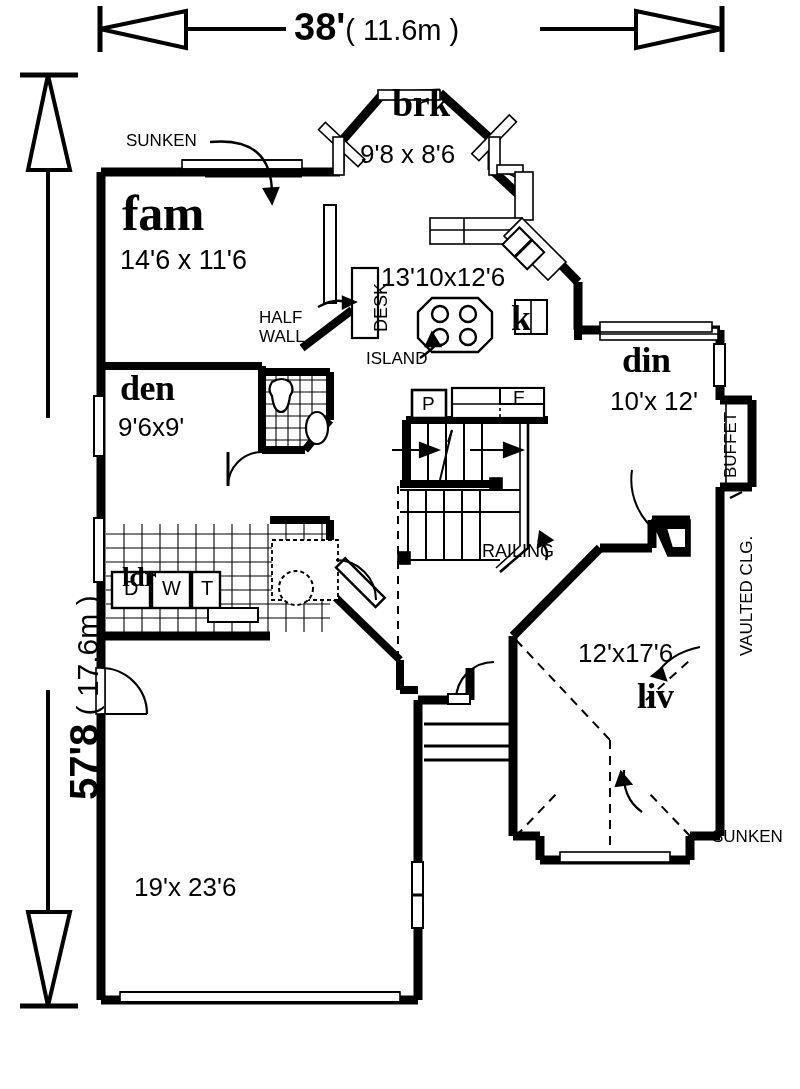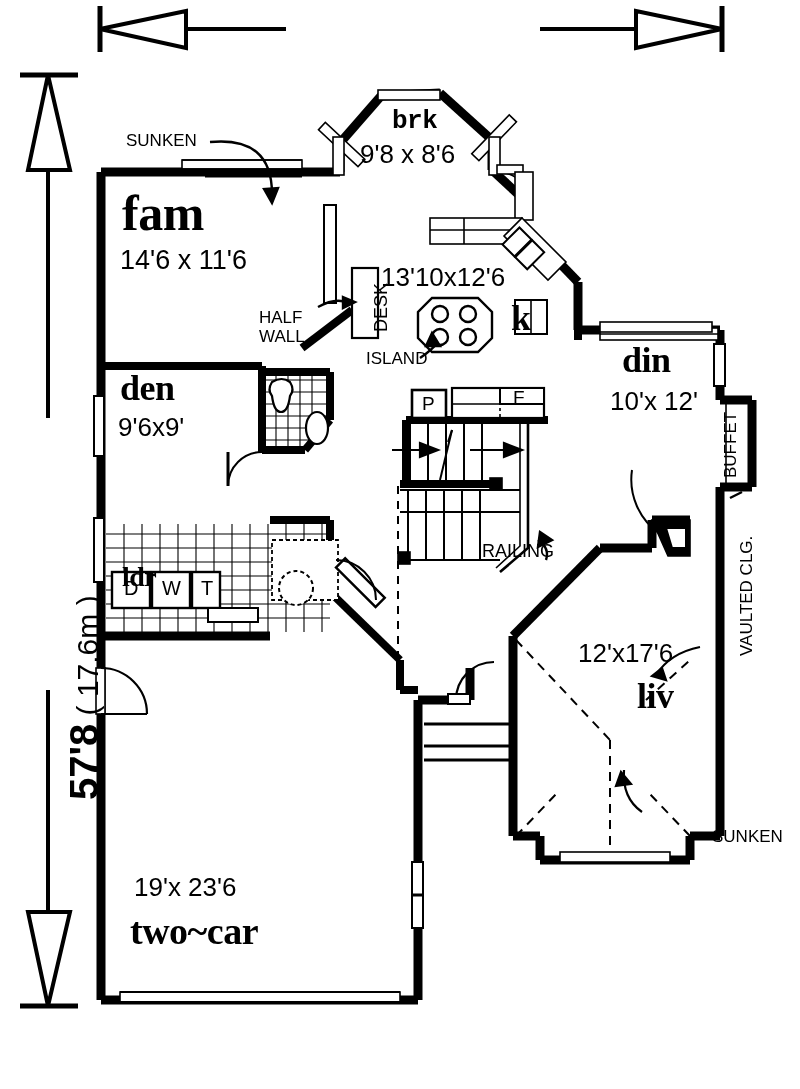--- a/index.html
+++ b/index.html
@@ -351,31 +351,34 @@
       <path d="M538 540 q12 8 8 20" fill="none"></path>
       <path d="M540 532 L552 540 L538 547 Z"></path>
 
       <path d="M700 838 L712 834" fill="none"></path>
 
       <path d="M730 498 L742 492" fill="none"></path>
     </g>
 
   </svg>
 
+  <div class="lbl dimtext" style="left:294px;top:8px;font-size:38px;">
+    <span>38'</span><span style="font-size:29px;font-weight:400;">( 11.6m )</span>
+  </div>
 
   <div class="lbl dimtext vert" style="left:64px;top:800px;transform:rotate(-90deg);font-size:40px;">
     <span>57'8</span><span style="font-size:30px;font-weight:400;">&nbsp;</span><span style="font-size:30px;font-weight:400;">( 17.6m )</span>
   </div>
 
   <div class="lbl note" style="left:126px;top:132px;font-size:17px;">SUNKEN</div>
 
   <div class="lbl room-name" style="left:122px;top:188px;font-size:50px;">fam</div>
   <div class="lbl room-dim" style="left:120px;top:247px;font-size:27px;">14'6 x 11'6</div>
 
-  <div class="lbl room-name" style="left:392px;top:108px;font-size:26px;font-family:Liberation Mono, monospace;">brk</div>
+  <div class="lbl room-name" style="left:392px;top:84px;font-size:38px;">brk</div>
   <div class="lbl room-dim" style="left:360px;top:141px;font-size:26px;">9'8 x 8'6</div>
 
   <div class="lbl note" style="left:259px;top:295px;font-size:17px;line-height:1.12;margin-top:13px;">
     <div>HALF</div>
     <div>WALL</div>
   </div>
 
   <div class="lbl note vert" style="left:372px;top:332px;transform:rotate(-90deg);font-size:18px;">DESK</div>
 
   <div class="lbl room-dim" style="left:381px;top:264px;font-size:26px;">13'10x12'6</div>
@@ -402,16 +405,15 @@
   <div class="lbl note vert" style="left:722px;top:478px;transform:rotate(-90deg);font-size:17px;">BUFFET</div>
 
   <div class="lbl note vert" style="left:738px;top:656px;transform:rotate(-90deg);font-size:17px;">VAULTED CLG.</div>
 
   <div class="lbl room-dim" style="left:578px;top:640px;font-size:26px;">12'x17'6</div>
   <div class="lbl room-name" style="left:637px;top:678px;font-size:36px;">liv</div>
 
   <div class="lbl note" style="left:712px;top:828px;font-size:17px;">SUNKEN</div>
 
   <div class="lbl room-dim" style="left:134px;top:874px;font-size:26px;">19'x 23'6</div>
-  <div class="lbl room-name" style="left:130px;top:912px;font-size:38px;">two~car</div>
 
 
 </div>
 
 </body></html>

